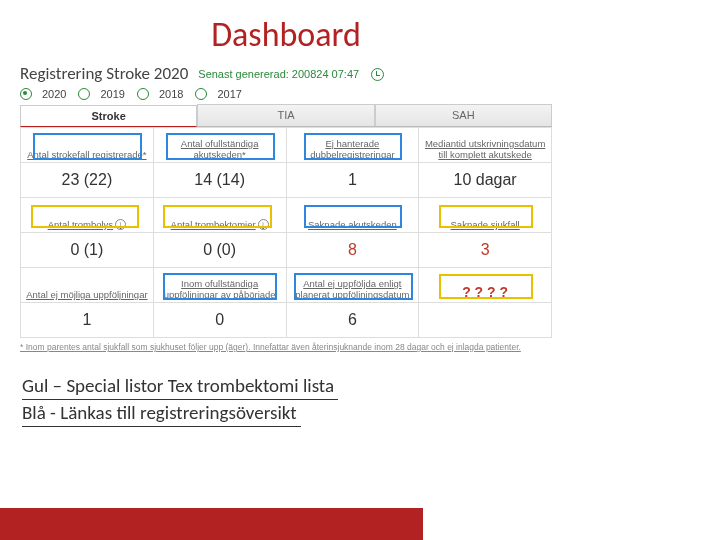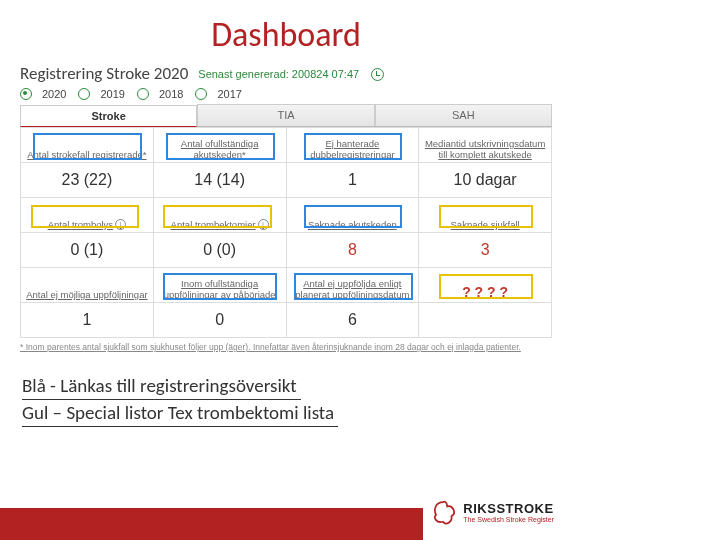--- a/index.html
+++ b/index.html
@@ -175,31 +175,20 @@
         <td class="val">0</td>
         <td class="val">6</td>
         <td class="val"></td>
       </tr>
     </tbody>
       </table>
     <div class="footnote">* Inom parentes antal sjukfall som sjukhuset följer upp (äger). Innefattar även återinsjuknande inom 28 dagar och ej inlagda patienter.</div>
   </div>
 
   <div class="legend">
+    <div><span class="row">Gul – Special listor Tex trombektomi lista</span></div>
     <div><span class="row">Blå  - Länkas till registreringsöversikt</span></div>
-    <div><span class="row">Gul – Special listor Tex trombektomi lista</span></div>
   </div>
 
   <div class="bottombar">
     <div class="red"></div>
-    <div class="logo">
-      <div class="logo-mark">
-        <svg viewBox="0 0 40 40">
-            <path d="M20 6 C10 6 6 16 10 24 C6 28 10 36 20 34 C24 40 34 34 32 26 C40 22 34 10 26 12 C26 6 22 4 20 6 Z" fill="none" stroke="#B22222" stroke-width="2.4"></path>
-          </svg>
-      </div>
-      <div class="logo-text">
-        <div class="l1">RIKSSTROKE</div>
-        <div class="l2">The Swedish Stroke Register</div>
-      </div>
-    </div>
   </div>
 </div>
 
 </body></html>

